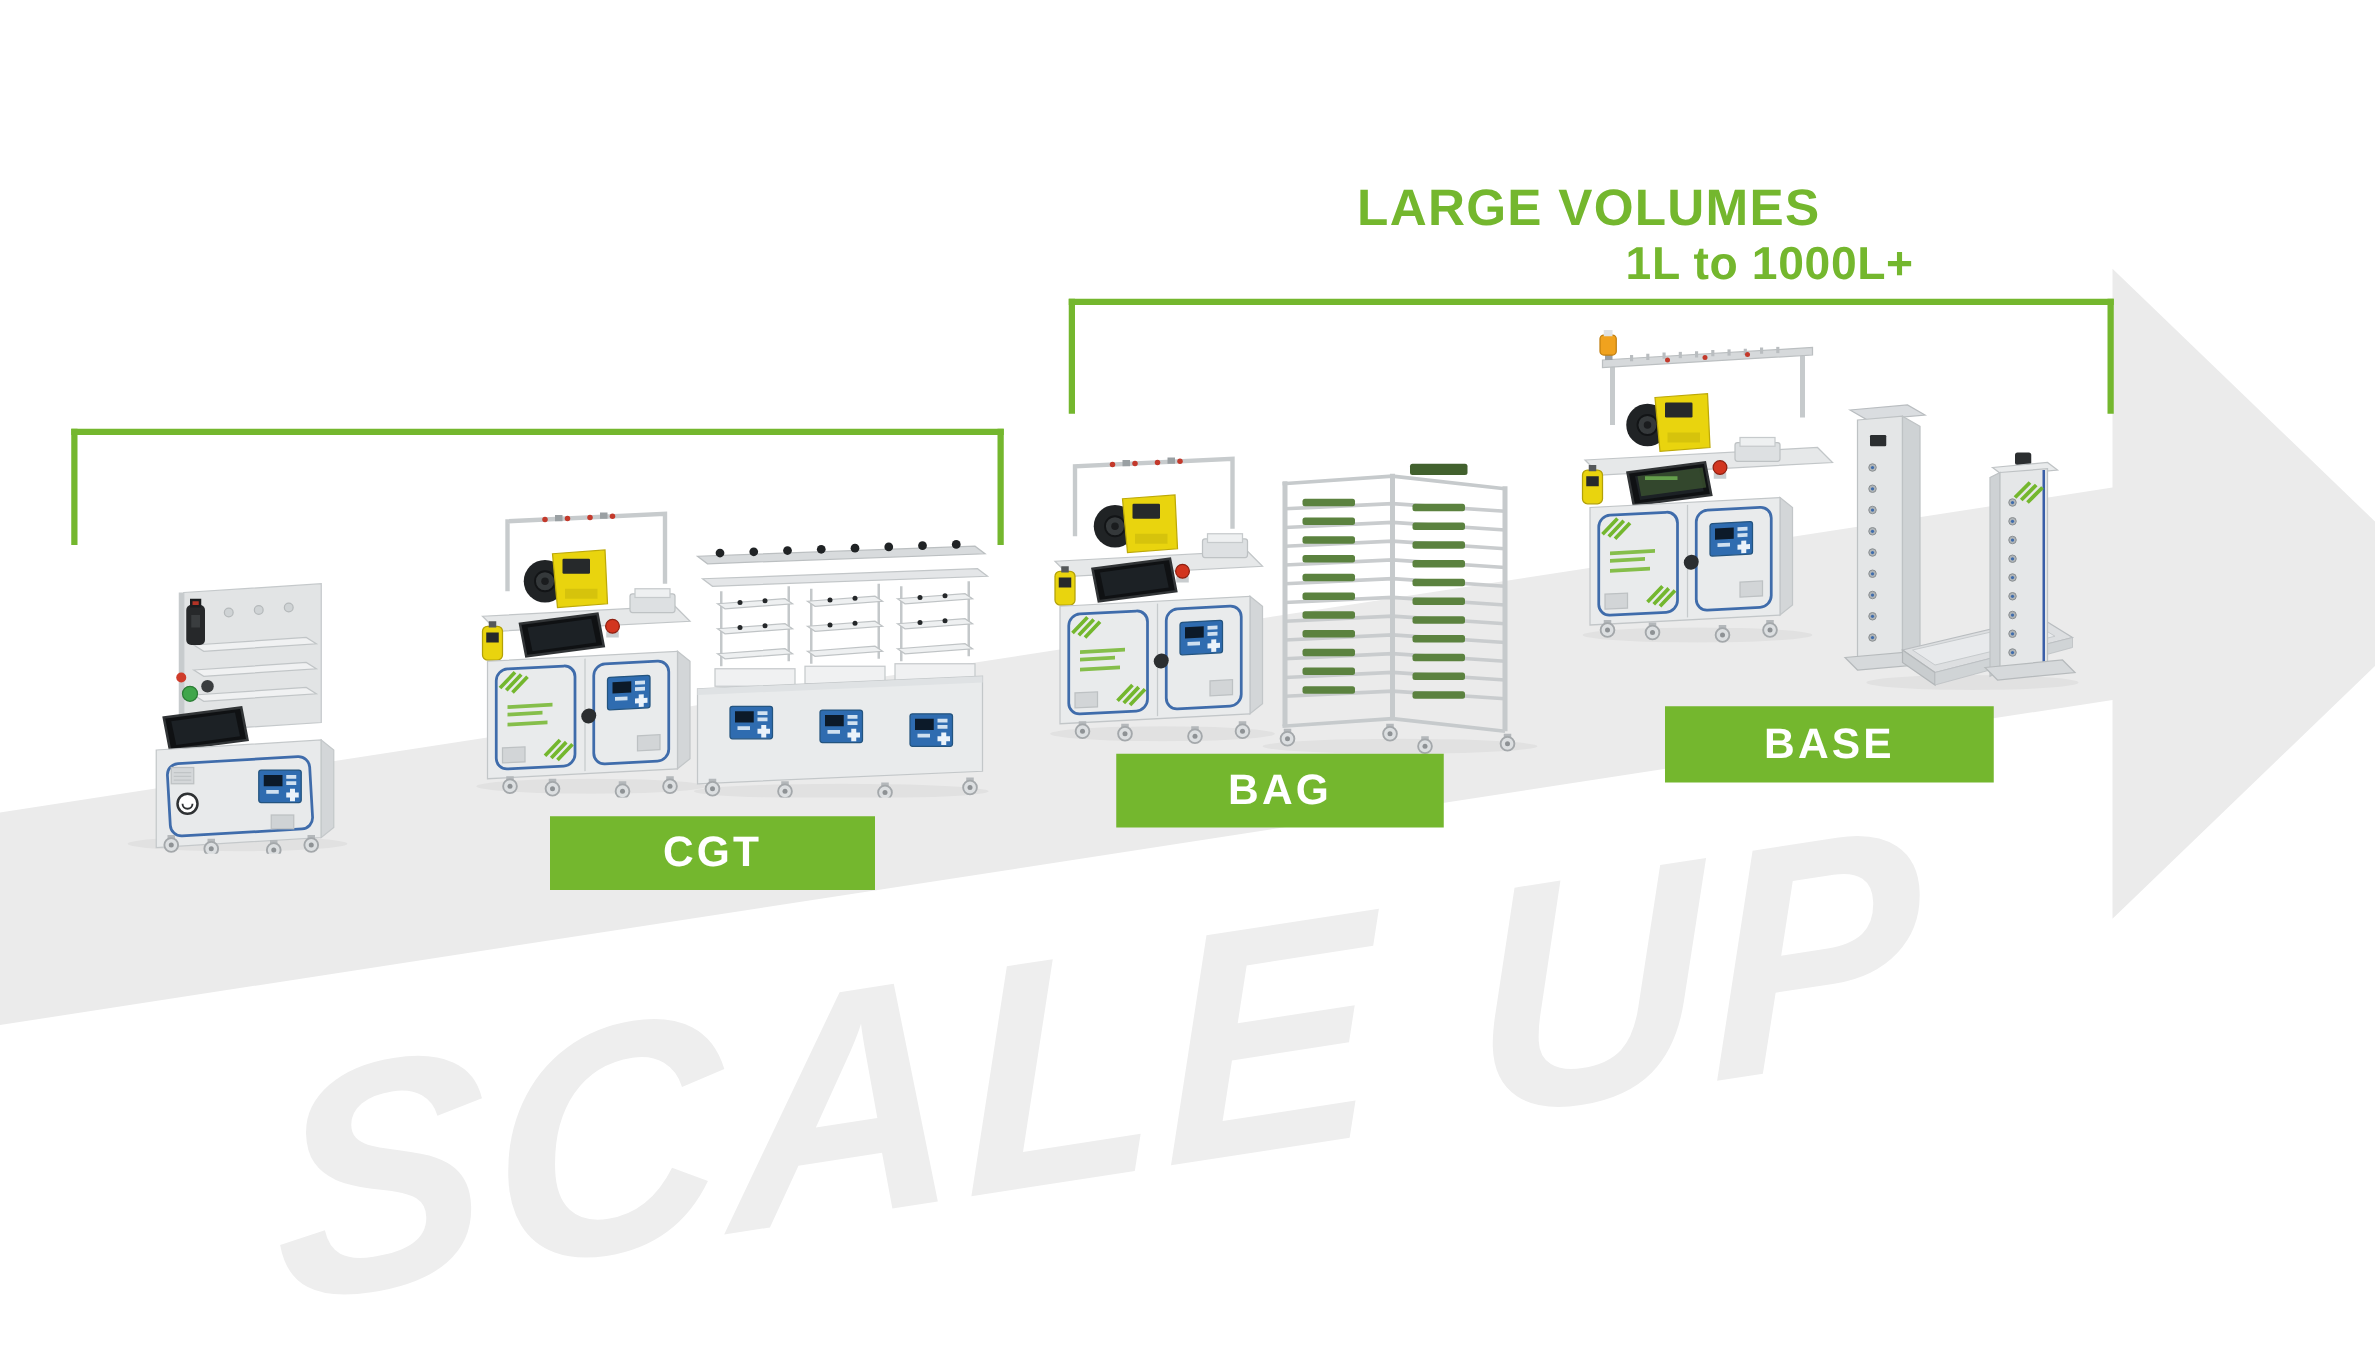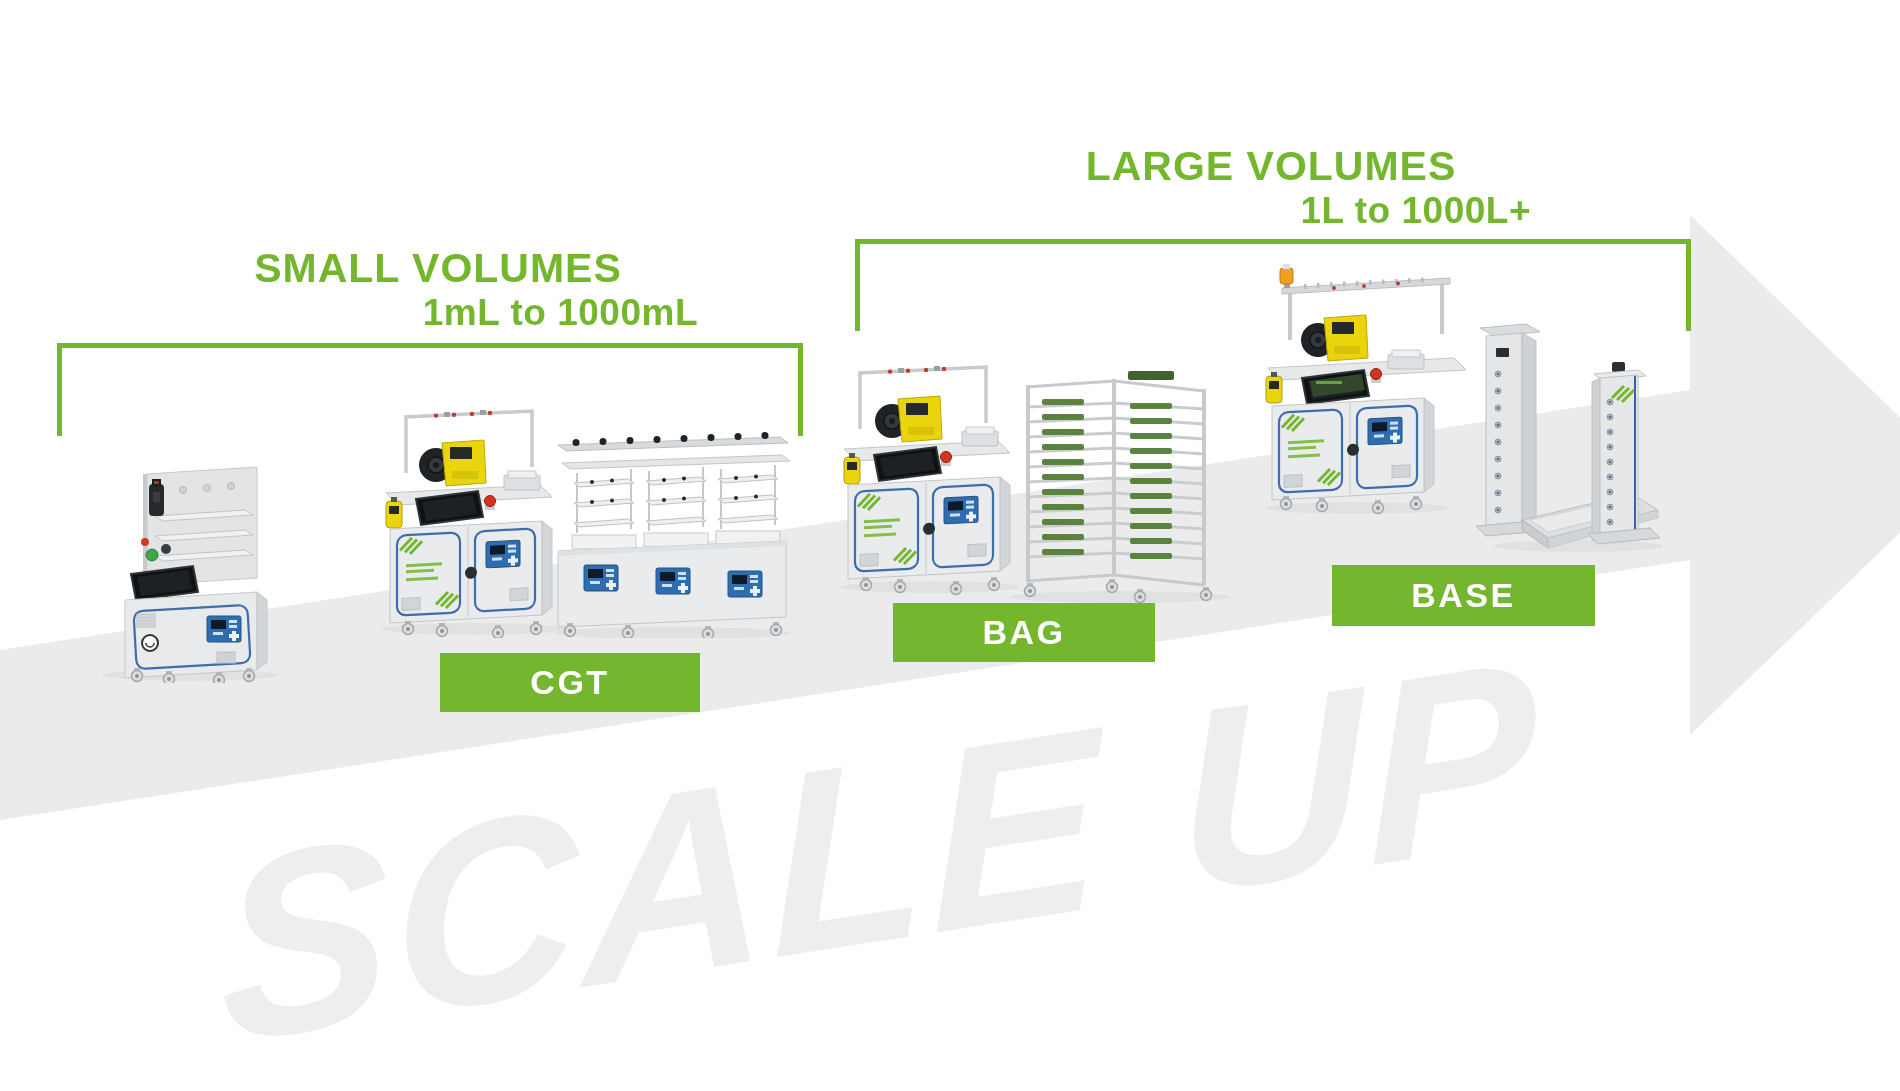--- a/index.html
+++ b/index.html
@@ -132,24 +132,20 @@
       </g>
     </defs>
   </svg>
 
   <svg class="arrow-svg" width="1900" height="1091" viewBox="0 0 1900 1091">
     <polygon class="arrow-poly" points="0,650 1690,390 1690,215 1960,475 1690,735 1690,560 0,820"></polygon>
   </svg>
 
   <div class="watermark">SCALE UP</div>
 
-  <div class="heading heading-small">
-    <div class="title">SMALL VOLUMES</div>
-    <div class="range">1mL to 1000mL</div>
-  </div>
   <div class="heading heading-large">
     <div class="title">LARGE VOLUMES</div>
     <div class="range">1L to 1000L+</div>
   </div>
 
   <div class="bracket bracket-small"></div>
   <div class="bracket bracket-large"></div>
 
   <svg viewBox="0 0 190 225" style="left:95px;top:458px;width:190px;height:225px">
     <ellipse cx="95" cy="217" rx="88" ry="6" fill="#000" opacity="0.04"></ellipse>

